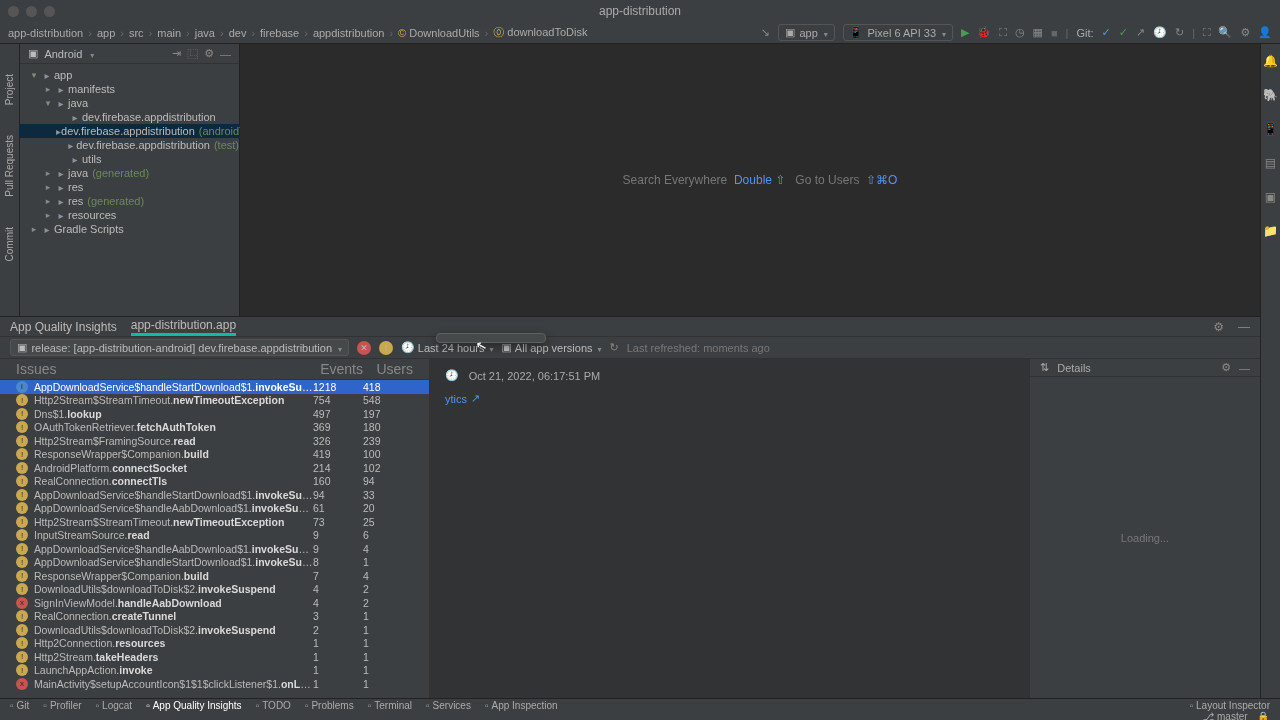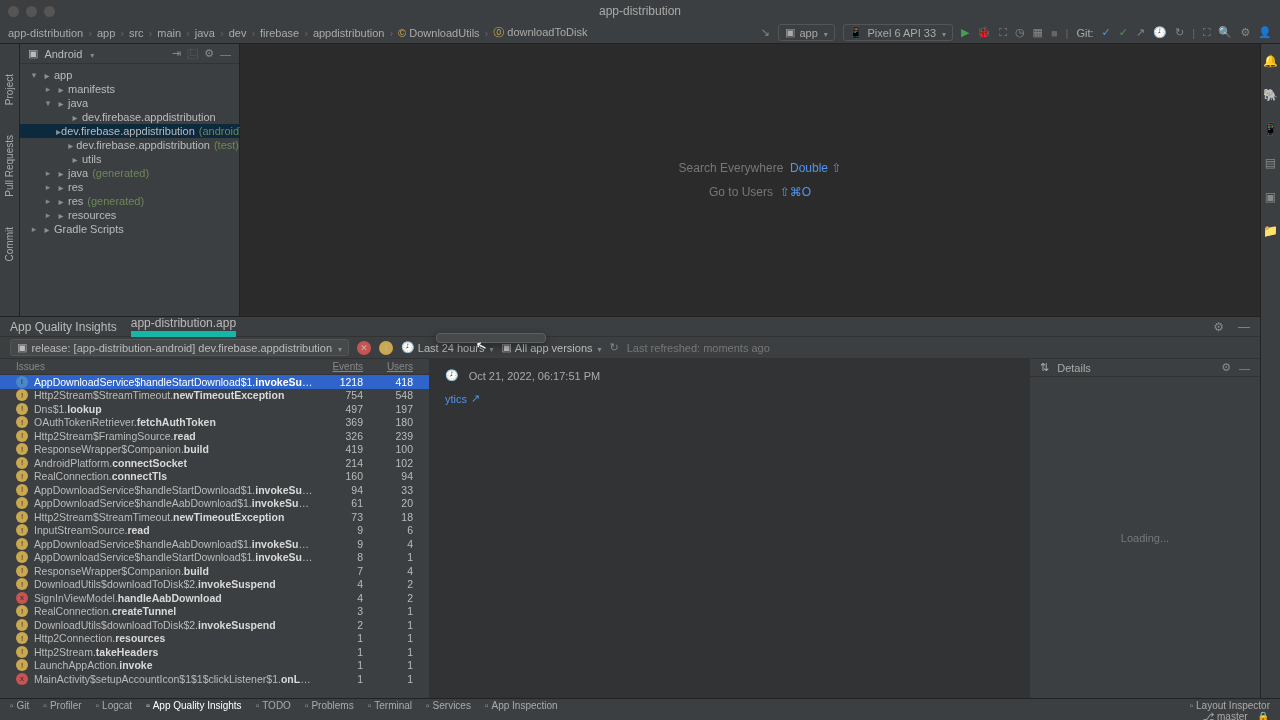--- a/index.html
+++ b/index.html
@@ -29,50 +29,50 @@
 .panel-header .gear, .panel-header .min { color: #888; cursor: pointer; }
 .tree { padding: 4px 0; }
 .tree-item { display: flex; align-items: center; padding: 1px 0; cursor: pointer; height: 14px; }
 .tree-item.selected { background: #0d293e; }
 .tree-item .arrow { width: 12px; text-align: center; color: #888; font-size: 9px; }
 .tree-item .icon { width: 14px; font-size: 10px; text-align: center; }
 .tree-item .label { font-size: 11px; color: #bbb; }
 .tree-item .suffix { color: #6e8759; font-size: 11px; margin-left: 4px; }
 .folder-icon { color: #87939a; }
 
-.editor-empty { flex: 1; background: #2b2b2b; display: flex; flex-direction: column; align-items: center; justify-content: center; gap: 10px; color: #777; font-size: 12px; }
+.editor-empty { flex: 1; background: #2b2b2b; display: flex; align-items: center; justify-content: center; gap: 10px; color: #777; font-size: 12px; }
 .editor-empty .shortcut { color: #5394ec; }
 
 .aqi-panel { position: absolute; left: 0; right: 20px; top: 316px; bottom: 22px; background: #3c3f41; border-top: 1px solid #222; display: flex; flex-direction: column; }
 .aqi-header { display: flex; align-items: center; padding: 2px 10px; gap: 14px; font-size: 12px; border-bottom: 1px solid #323232; height: 20px; }
 .aqi-header .tab { color: #bbb; cursor: pointer; }
-.aqi-header .tab.active { border-bottom: 6px solid #14b8a6; padding-bottom: 1px; }
+.aqi-header .tab.active { border-bottom: 3px solid #14b8a6; padding-bottom: 1px; }
 .aqi-header .spacer { flex: 1; }
 
 .aqi-toolbar { display: flex; align-items: center; gap: 8px; padding: 2px 10px; font-size: 11px; height: 22px; border-bottom: 1px solid #323232; }
 .aqi-toolbar .project-sel { background: #45494a; border: 1px solid #555; padding: 1px 6px; border-radius: 3px; display: flex; align-items: center; gap: 4px; }
 .sev-btn { width: 14px; height: 14px; border-radius: 50%; display: inline-flex; align-items: center; justify-content: center; font-size: 9px; cursor: pointer; }
 .sev-fatal { background: #c75450; }
 .sev-nonfatal { background: #c9a84f; }
 .time-sel, .ver-sel { display: flex; align-items: center; gap: 3px; cursor: pointer; color: #bbb; }
 .refresh-info { color: #777; }
 
 .aqi-body { flex: 1; display: flex; overflow: hidden; }
 .issues-col { width: 430px; border-right: 1px solid #323232; display: flex; flex-direction: column; }
-.issues-head { display: flex; padding: 2px 16px; font-size: 10px; color: #888; border-bottom: 1px solid #323232; }
+.issues-head { display: flex; padding: 2px 16px; font-size: 14px; color: #888; border-bottom: 1px solid #323232; }
 .issues-head .c1 { flex: 1; }
-.issues-head .c2, .issues-head .c3 { width: 50px; text-align: right; text-decoration: underline; }
+.issues-head .c2, .issues-head .c3 { width: 50px; text-align: right; }
 .issues-list { flex: 1; overflow-y: auto; }
 .issue-row { display: flex; align-items: center; padding: 0px 16px; height: 13.5px; cursor: pointer; font-size: 10.5px; }
 .issue-row.selected { background: #2f65ca; color: #fff; }
 .issue-row .sev { width: 12px; height: 12px; border-radius: 50%; margin-right: 6px; flex-shrink: 0; display: flex; align-items: center; justify-content: center; font-size: 8px; color: #2b2b2b;}
 .issue-row .name { flex: 1; overflow: hidden; text-overflow: ellipsis; white-space: nowrap; }
 .issue-row .name .method { font-weight: bold; color: #d9d9d9; }
 .issue-row.selected .name .method { color: #fff; }
-.issue-row .events, .issue-row .users { width: 50px; text-align: right; }
+.issue-row .events, .issue-row .users { width: 50px; }
 
 .detail-col { flex: 1; display: flex; }
 .detail-mid { flex: 1; background: #313335; border-right: 1px solid #323232; position: relative;}
 .detail-meta { padding: 10px 15px; color: #aaa; font-size: 11px; display: flex; gap: 10px; align-items: center; }
 .detail-link { color: #5394ec; padding: 0 15px; font-size: 11px; cursor: pointer; display: flex; align-items: center; gap: 4px;}
 .detail-right { width: 230px; background: #3c3f41; display: flex; flex-direction: column; }
 .detail-right-head { display: flex; align-items: center; gap: 8px; padding: 2px 10px; font-size: 11px; color: #aaa; border-bottom: 1px solid #323232; height: 18px; }
 .detail-right-head .spacer { flex: 1; }
 .loading { flex: 1; display: flex; align-items: center; justify-content: center; color: #777; font-size: 11px; }
 
@@ -327,21 +327,21 @@
           <div class="issue-row">
             <span class="sev" style="background:#c9a84f">!</span>
             <span class="name">AppDownloadService$handleAabDownload$1.<span class="method">invokeSuspend</span></span>
             <span class="events">61</span>
             <span class="users">20</span>
           </div>
           <div class="issue-row">
             <span class="sev" style="background:#c9a84f">!</span>
             <span class="name">Http2Stream$StreamTimeout.<span class="method">newTimeoutException</span></span>
             <span class="events">73</span>
-            <span class="users">18</span>
+            <span class="users">25</span>
           </div>
           <div class="issue-row">
             <span class="sev" style="background:#c9a84f">!</span>
             <span class="name">InputStreamSource.<span class="method">read</span></span>
             <span class="events">9</span>
             <span class="users">6</span>
           </div>
           <div class="issue-row">
             <span class="sev" style="background:#c9a84f">!</span>
             <span class="name">AppDownloadService$handleAabDownload$1.<span class="method">invokeSuspend</span></span>

